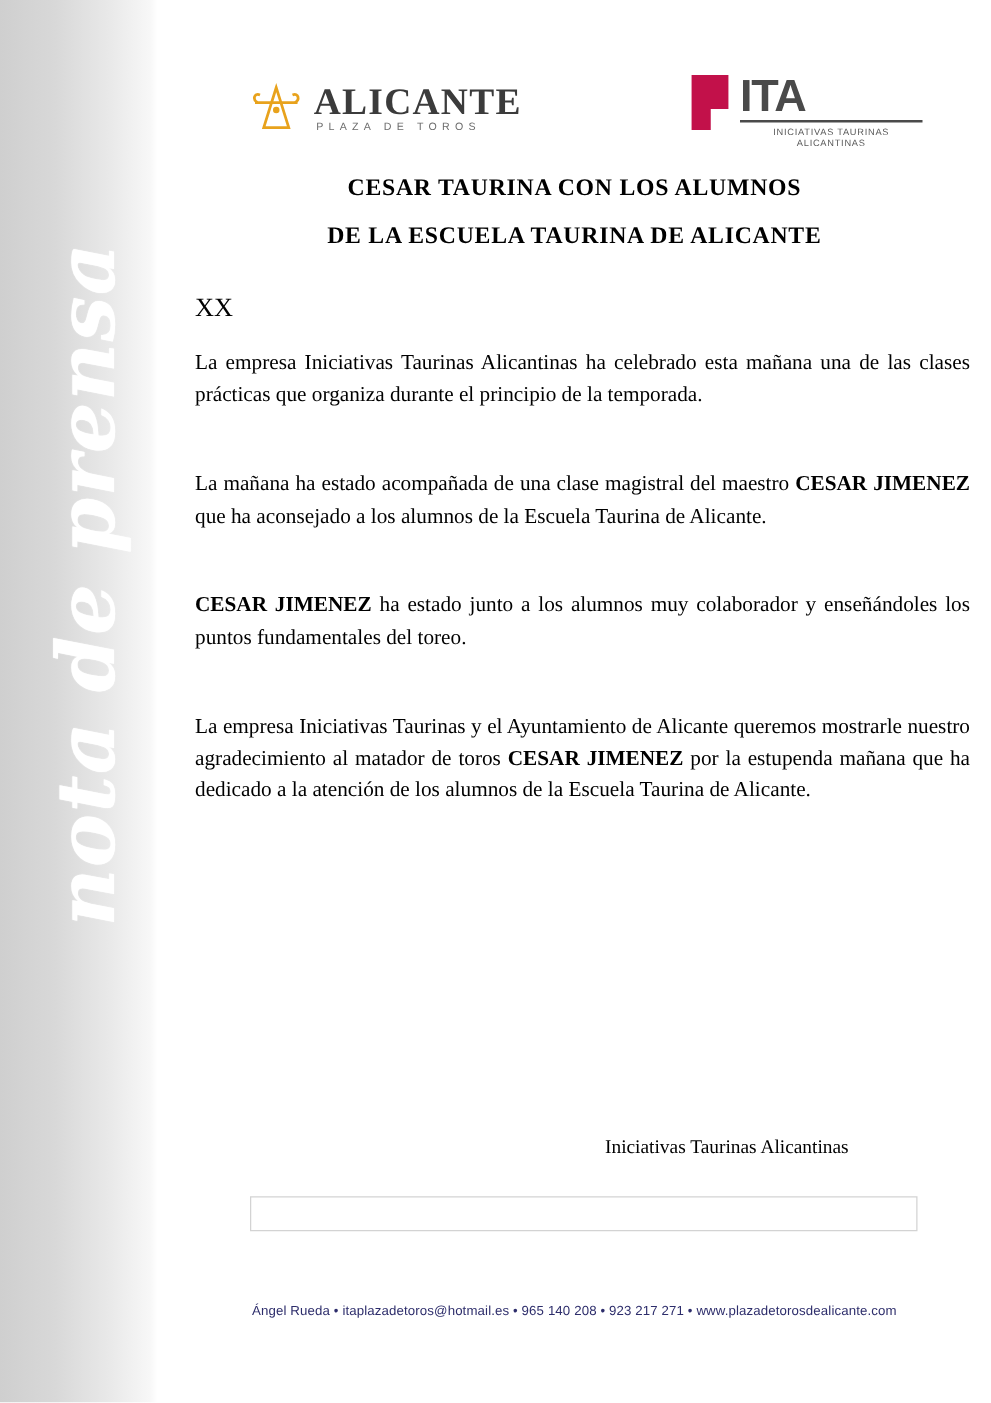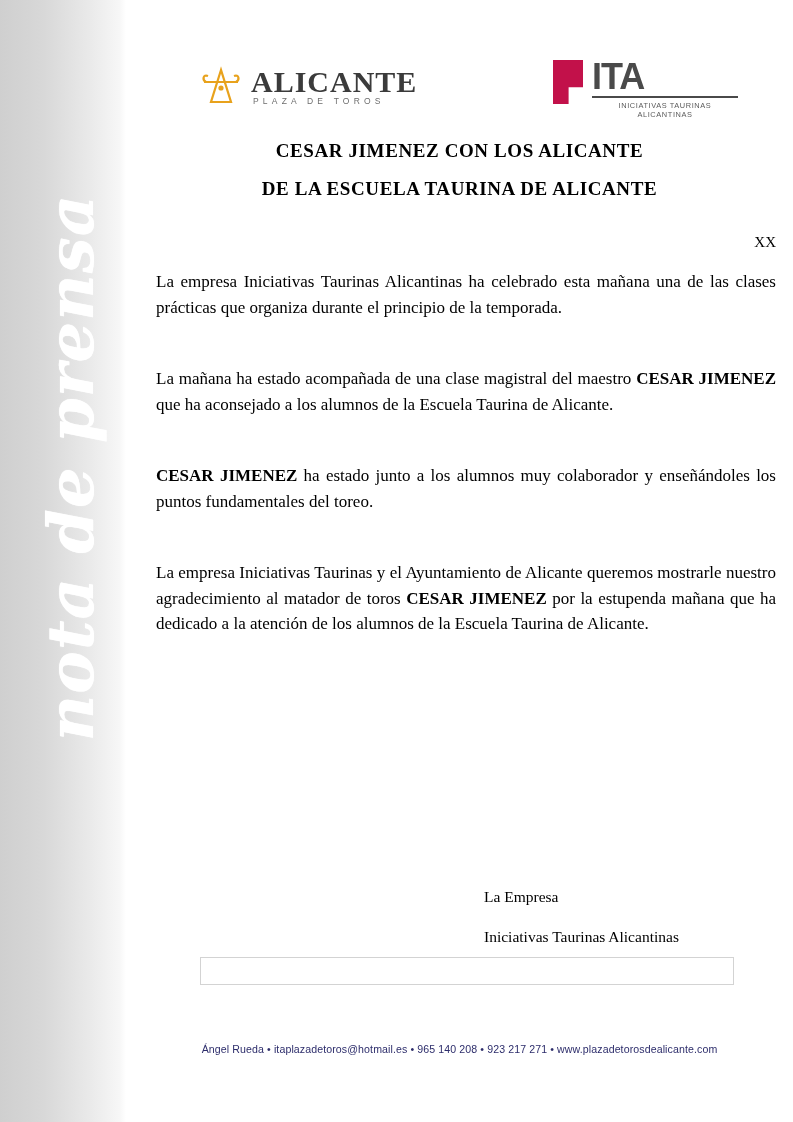--- a/index.html
+++ b/index.html
@@ -168,23 +168,23 @@
   .p-intro {
     font-family: "Liberation Serif", serif;
     font-weight: bold;
     font-size: 14.6px;
     line-height: 1.46;
     text-align: justify;
     text-justify: inter-word;
     letter-spacing: 0.1px;
   }
   .p-xx {
-    text-align: right;
-    font-family: "Liberation Serif", serif;
-    font-size: 15px;
+    text-align: left;
+    font-family: "Liberation Serif", serif;
+    font-size: 21px;
     margin-top: 18px;
     margin-bottom: 18px;
   }
   .p-body {
     font-family: "Liberation Serif", serif;
     font-size: 17px;
     line-height: 1.5;
     text-align: justify;
     text-justify: inter-word;
   }
@@ -268,34 +268,33 @@
         <span class="mark"></span>
         <span class="ita-right">
           <span class="ita-word">ITA</span>
           <span class="ita-sub">INICIATIVAS TAURINAS ALICANTINAS</span>
         </span>
       </div>
 
     </div>
 
     <div class="title-block">
-      <p class="title-line">CESAR JIMENEZ CON LOS ALICANTE</p>
+      <p class="title-line">CESAR TAURINA CON LOS ALUMNOS</p>
       <p class="title-line">DE LA ESCUELA TAURINA DE ALICANTE</p>
     </div>
 
     <div class="body-area">
       <p class="p-xx">XX</p>
       <p class="p-body">La empresa Iniciativas Taurinas Alicantinas ha celebrado esta mañana una de las clases prácticas que organiza durante el principio de la temporada.</p>
       <p class="p-body gap">La mañana ha estado acompañada de una clase magistral del maestro <b>CESAR JIMENEZ</b> que ha aconsejado a los alumnos de la Escuela Taurina de Alicante.</p>
       <p class="p-body gap"><b>CESAR JIMENEZ</b> ha estado junto a los alumnos muy colaborador y enseñándoles los puntos fundamentales del toreo.</p>
       <p class="p-body gap">La empresa Iniciativas Taurinas y el Ayuntamiento de Alicante queremos mostrarle nuestro agradecimiento al matador de toros <b>CESAR JIMENEZ</b> por la estupenda mañana que ha dedicado a la atención de los alumnos de la Escuela Taurina de Alicante.</p>
     </div>
 
     <div class="signature">
-      <div class="sig-line-1">La Empresa</div>
       <div class="sig-line-2">Iniciativas Taurinas Alicantinas</div>
     </div>
 
     <div class="bottom-box"></div>
 
     <div class="footer">Ángel Rueda • itaplazadetoros@hotmail.es • 965 140 208 • 923 217 271 • www.plazadetorosdealicante.com</div>
 
   </div>
 </div>
 

